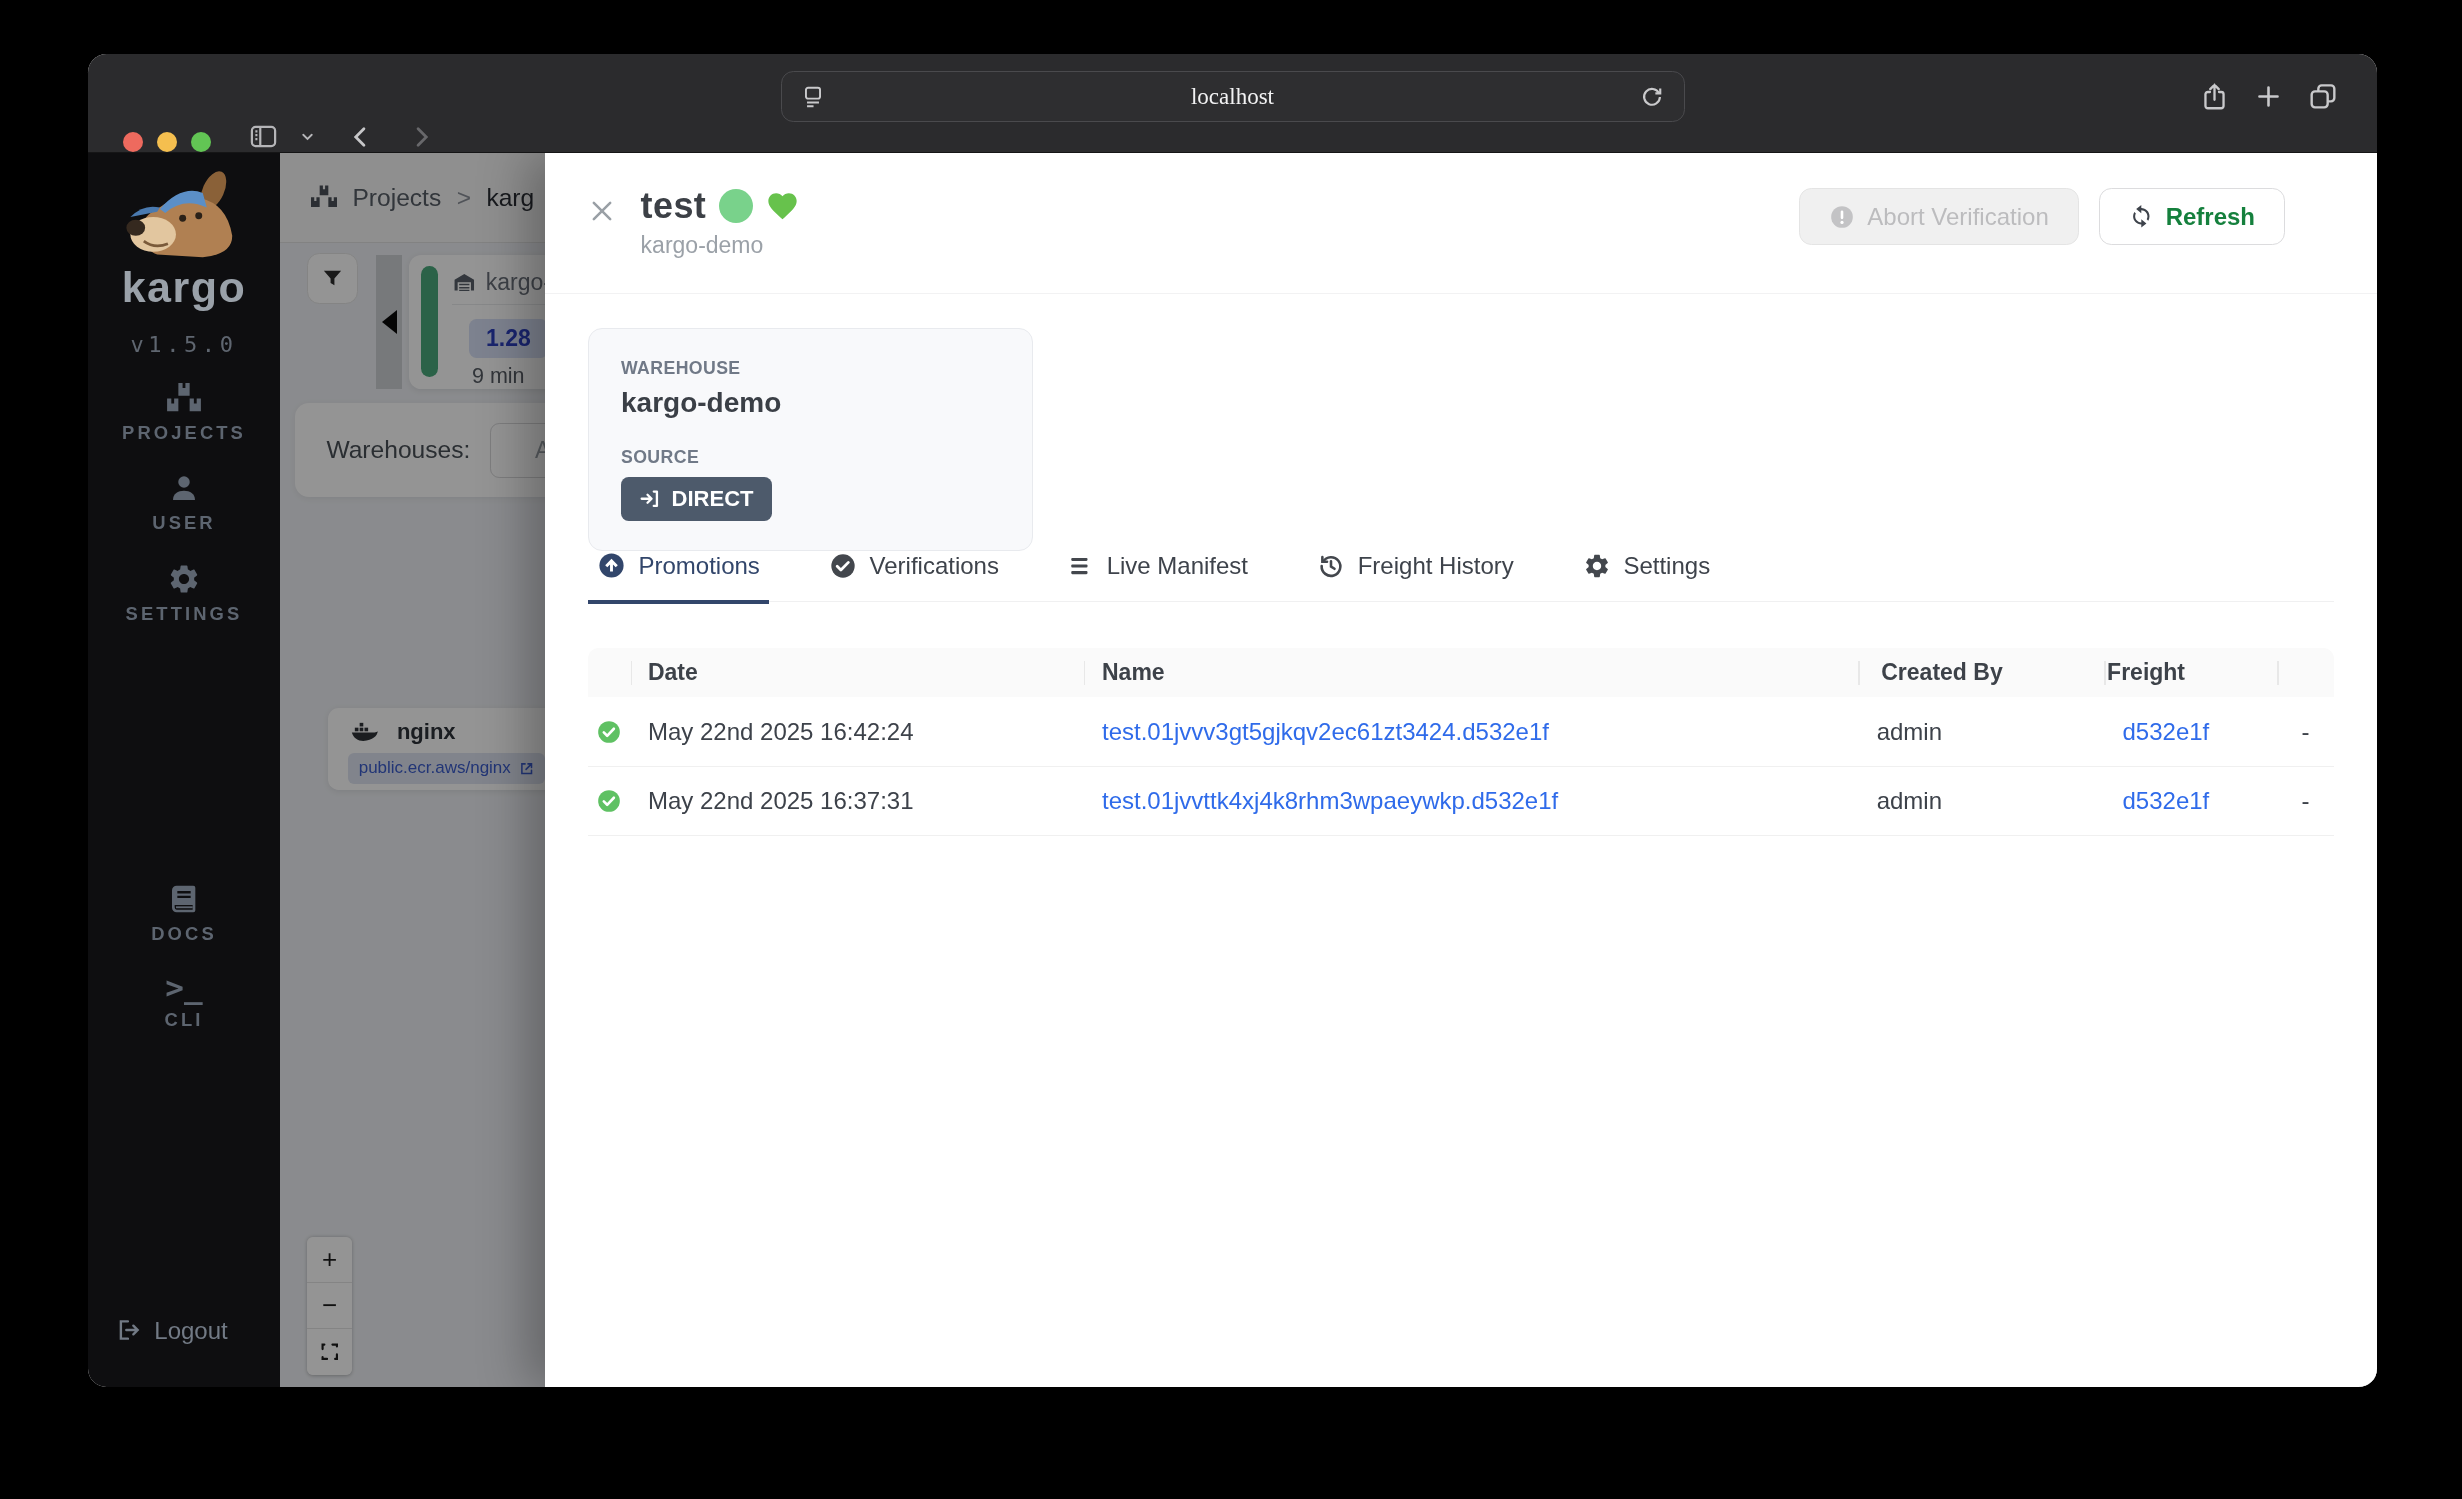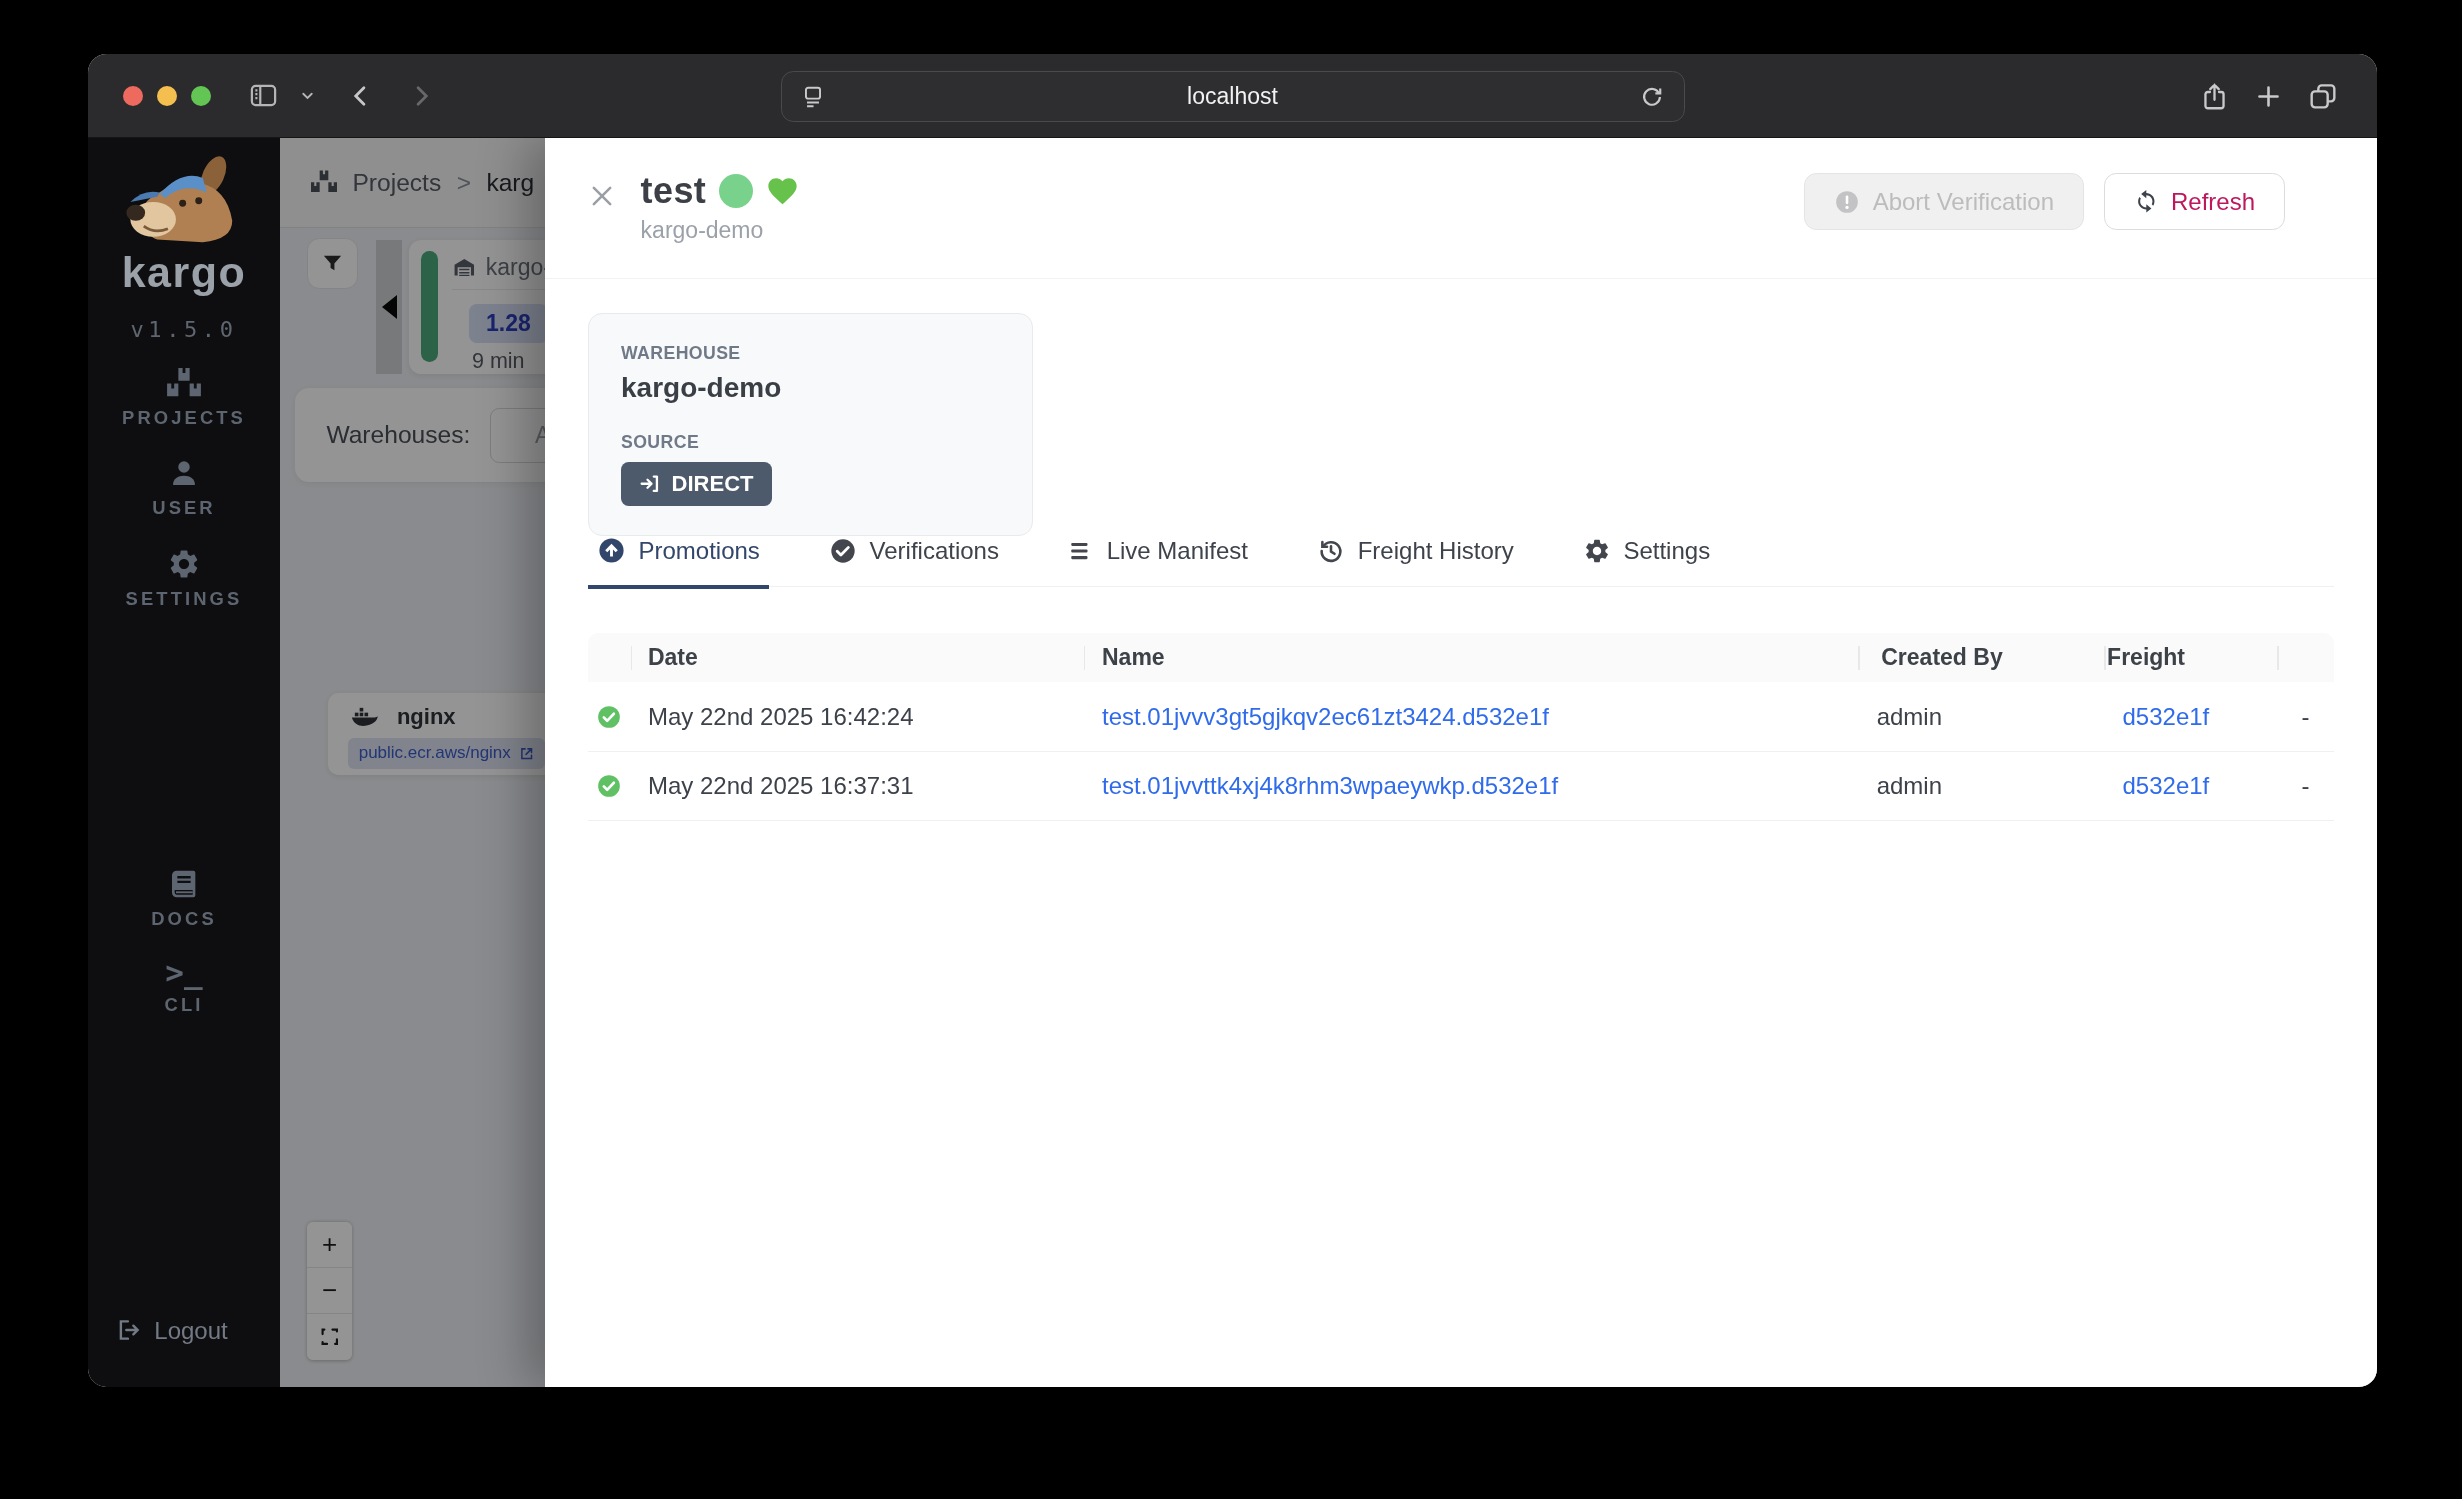--- a/index.html
+++ b/index.html
@@ -6,22 +6,22 @@
   html,body { width:2462px; height:1500px; background:#000; overflow:hidden;
               font-family:"Liberation Sans", sans-serif; }
   svg { display:block; }
 
   
   .window { position:absolute; left:88px; top:54px; width:2289px; height:1333px;
             border-radius:18.4px; overflow:hidden; background:#fff;
             display:flex; flex-direction:column; box-shadow:0 23px 69px rgba(0,0,0,.6); }
 
   
-  .titlebar { height:84px; background:#2b2b2d; flex:0 0 auto; position:relative;
-              display:flex; align-items:center; border-bottom:0.8px solid #151516; }
+  .titlebar { height:99px; background:#2b2b2d; flex:0 0 auto; position:relative;
+              display:flex; align-items:flex-end; border-bottom:0.8px solid #151516;font-family:Liberation Serif, serif; }
   .traffic { display:flex; gap:14px; margin-left:35px; }
   .light { width:20px; height:20px; border-radius:50%; }
   .light.red { background:#ee6a5e; } .light.yellow { background:#f5bf4f; } .light.green { background:#62c554; }
   .nav-icons { display:flex; align-items:center; margin-left:37px; gap:20px; color:#b5b5b8; }
   .nav-icons .dim { color:#68686b; }
   .urlbar { position:absolute; left:50%; top:17px; transform:translateX(-50%);
             width:904px; height:51px; border:1.5px solid #4a4a4d; border-radius:12.3px;
             background:#2e2e30; display:flex; align-items:center; padding:0 18.4px; color:#c9c9cb; }
   .urlbar .url-text { flex:1; text-align:center; color:#f2f2f3; font-size:23px; }
   .right-icons { position:absolute; right:38px; top:0; height:84px; display:flex; align-items:center; gap:23px; color:#c9c9cb; }
@@ -93,21 +93,21 @@
   .close-btn { margin-top:12.3px; color:#9aa0a6; cursor:pointer; }
   .title-wrap { margin-left:4.6px; }
   .title-row { display:flex; align-items:center; gap:12.3px; }
   .drawer-title { font-size:36px; font-weight:bold; color:#3c4046; letter-spacing:0.4px; }
   .health-dot { width:34px; height:34px; border-radius:50%; background:#79d28b; }
   .drawer-sub { font-size:23px; color:#9ba1a8; margin-top:4.6px; }
   .hdr-spacer { flex:1; }
   .btn { height:57px; border-radius:12.3px; display:flex; align-items:center; gap:12.3px;
          font-size:24px; padding:0 29px; margin-top:3.1px; cursor:pointer; }
   .btn.disabled { background:#f0f0f0; border:1.5px solid #e4e4e4; color:#bcbcbe; cursor:default; }
-  .btn.normal { background:#fff; border:1.5px solid #dcdcde; color:#be185d; }
+  .btn.normal { background:#fff; border:1.5px solid #dcdcde; color:#15803d;font-weight:bold; }
   .hdr-divider { height:1.5px; background:#f2f2f3; margin-top:34px; }
 
   .drawer-body { padding:0 43px; flex:1; overflow:hidden; }
   .section-title { margin-top:40px; font-size:27px; font-weight:bold; color:#3b4048; }
 
   .freight-card { margin-top:34px; width:445px; border:1.5px solid #e8eaee; border-radius:14px;
                   background:#f8f9fb; padding:29px 32px; }
   .f-label { font-size:17.7px; font-weight:bold; color:#707987; letter-spacing:0.4px; }
   .f-value { font-size:28px; font-weight:bold; color:#3a3f46; margin:7.7px 0 28px; }
   .src-badge { display:inline-flex; align-items:center; gap:10.7px; background:#4d5a6b; border-radius:7.7px;

